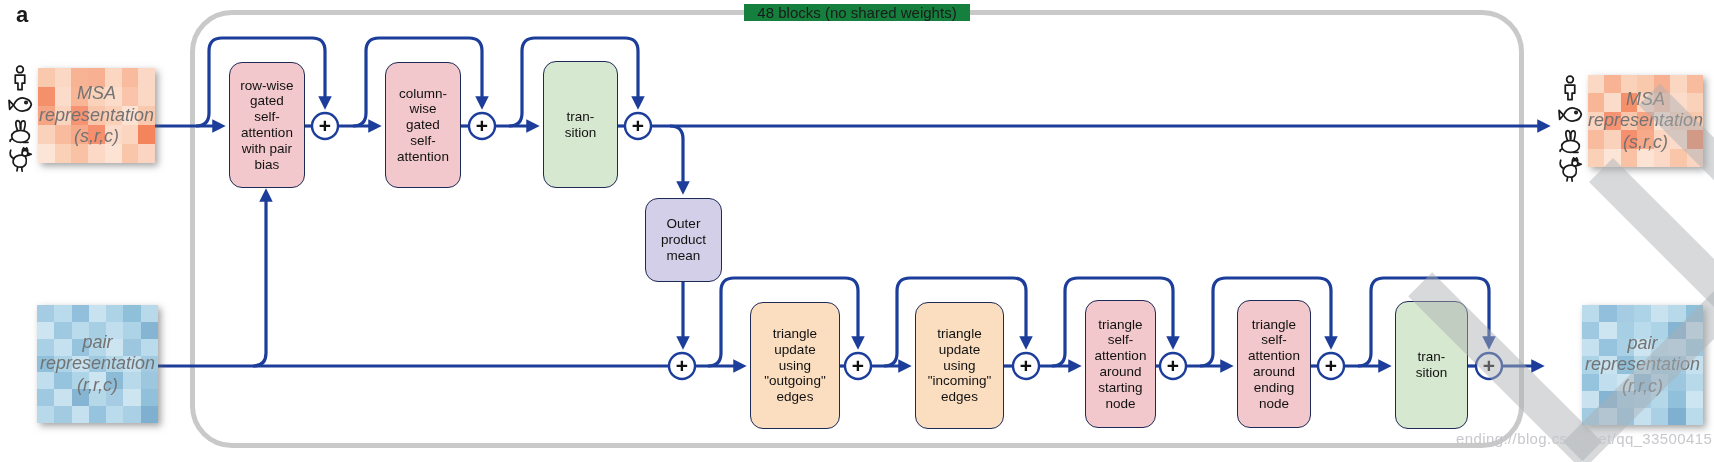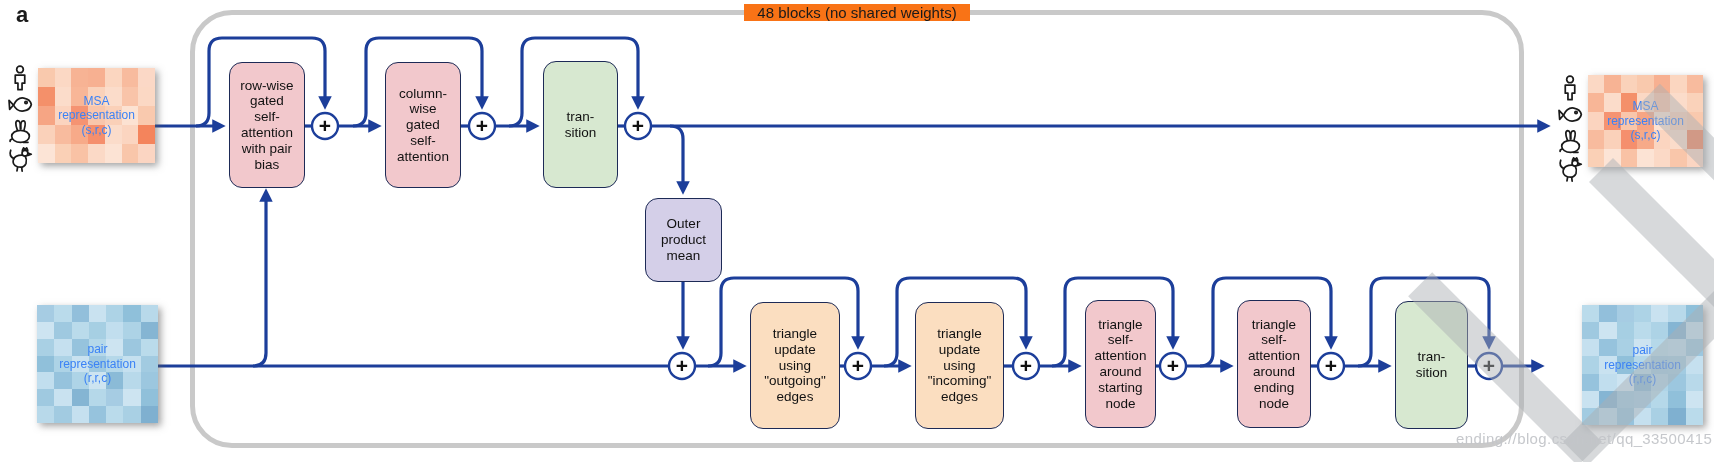--- a/index.html
+++ b/index.html
@@ -6,37 +6,37 @@
   html,body { background:#fff; }
   body { font-family: "Liberation Sans", sans-serif; }
   #stage { position:relative; width:1714px; height:462px; background:#ffffff; overflow:hidden; }
 
   #figure-label { position:absolute; left:16px; top:2px; font-size:22px; font-weight:700; color:#1a1a1a; z-index:7; }
 
   #frame { position:absolute; left:190px; top:10px; width:1334px; height:438px;
            border:5px solid var(--container,#c9c9c9); border-radius:42px; z-index:1; }
 
   #banner { position:absolute; left:190px; top:4px; width:1334px; text-align:center; z-index:5; }
-  #banner span { background:#f97316; padding:0 13px; font-size:15px; color:#1a1a1a; }
+  #banner span { background:#15803d; padding:0 13px; font-size:15px; color:#1a1a1a; }
 
   #wires { position:absolute; left:0; top:0; z-index:2; }
   #wires path { fill:none; stroke:var(--arrow,#1c3e9a); stroke-width:3.2; }
   #ah path { fill:var(--arrow,#1c3e9a); stroke:none; }
   #plus-layer circle { fill:#ffffff; stroke:var(--arrow,#1c3e9a); stroke-width:2.4; }
   #plus-layer text { font-family:"Liberation Sans",sans-serif; font-size:21px; font-weight:700; fill:#111; }
 
   .node { position:absolute; z-index:3; display:flex; align-items:center; justify-content:center;
           text-align:center; white-space:pre-line; font-size:13.5px; line-height:1.17; color:#111;
           border:1.8px solid var(--boxborder,#1d2a56); border-radius:13px; }
 
   .io { position:absolute; z-index:3; box-shadow:3px 3px 7px rgba(90,90,90,.55); }
   .io .hm { position:absolute; inset:0; display:grid; width:100%; height:100%; }
   .io .hm div { width:100%; height:100%; }
   .io .lbl { position:absolute; inset:0; display:flex; align-items:center; justify-content:center;
-             text-align:center; white-space:pre-line; font-size:12px; line-height:1.2; color:#3b82f6; z-index:2; }
+             text-align:center; white-space:pre-line; font-size:18px; line-height:1.2; color:#737373; z-index:2;font-style:italic; }
 
   .icon-col { position:absolute; z-index:3; display:flex; flex-direction:column; }
   .icon-col svg { display:block; }
 
   .wm-bar { position:absolute; background:rgba(172,175,180,.48); z-index:6; }
   #wm-text { position:absolute; left:1456px; top:430px; font-size:15px; color:rgba(195,197,201,.95);
              z-index:6; letter-spacing:.4px; white-space:nowrap; }
 </style>
 </head>
 <body>

